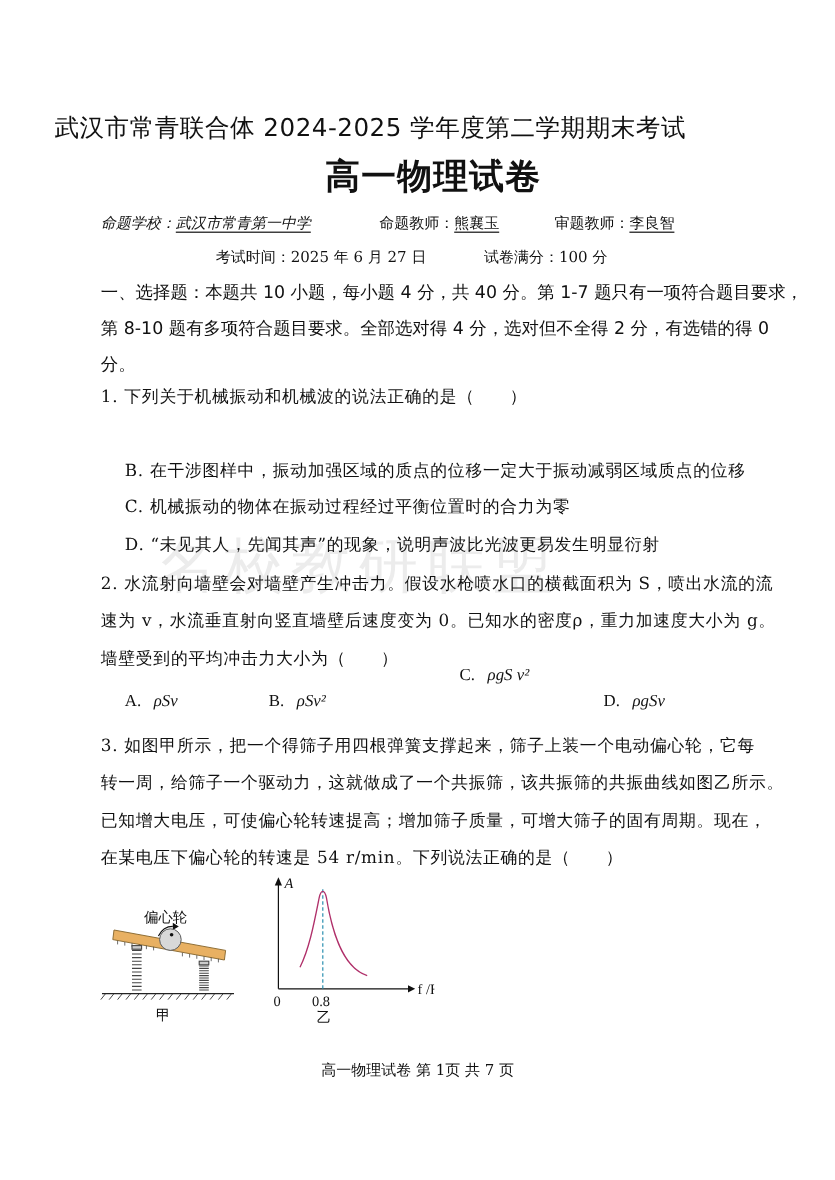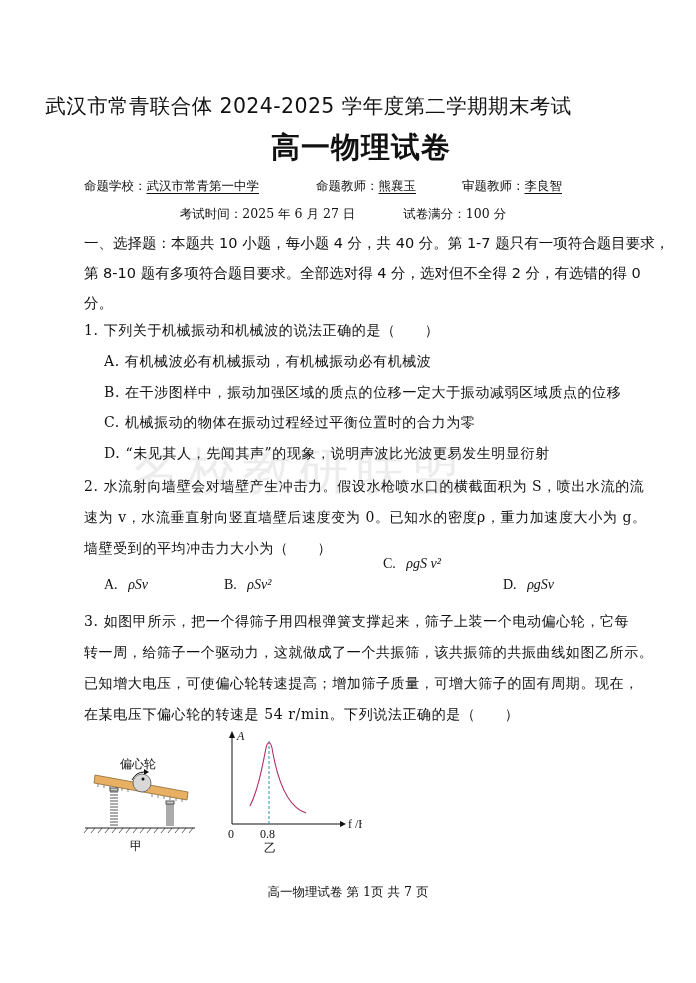--- a/index.html
+++ b/index.html
@@ -29,21 +29,21 @@
 </head>
 <body>
 
 <div class="page">
 
   <div class="abs watermark">名校教研联盟</div>
 
   <div class="abs title1">武汉市常青联合体 2024-2025 学年度第二学期期末考试</div>
   <div class="abs title2">高一物理试卷</div>
 
-  <div class="abs meta" style="left:84px;">
+  <div class="abs meta" style="left:84px;font-style:italic;">
     <span>命题学校：</span><u>武汉市常青第一中学</u>
   </div>
   <div class="abs meta" style="left:316px;">
     <span>命题教师：</span><u>熊襄玉</u>
   </div>
   <div class="abs meta" style="left:462px;">
     <span>审题教师：</span><u>李良智</u>
   </div>
   <div class="abs meta2">
     <span>考试时间：2025 年 6 月  27 日</span>
@@ -51,24 +51,20 @@
     <span>试卷满分：100 分</span>
   </div>
 
   <div class="abs sec" style="top:234px;">一、选择题：本题共 10 小题，每小题 4 分，共 40 分。第 1-7 题只有一项符合题目要求，</div>
   <div class="abs sec" style="top:264px;">第 8-10 题有多项符合题目要求。全部选对得 4 分，选对但不全得 2 分，有选错的得 0</div>
   <div class="abs sec" style="top:294px;">分。</div>
 
   <div class="abs q" style="top:322px;">
     <span>1.</span>
     <span>下列关于机械振动和机械波的说法正确的是（　　）</span>
-  </div>
-  <div class="abs opt" style="top:353px;">
-    <span>A.</span>
-    <span>有机械波必有机械振动，有机械振动必有机械波</span>
   </div>
   <div class="abs opt" style="top:384px;">
     <span>B.</span>
     <span>在干涉图样中，振动加强区域的质点的位移一定大于振动减弱区域质点的位移</span>
   </div>
   <div class="abs opt" style="top:414px;">
     <span>C.</span>
     <span>机械振动的物体在振动过程经过平衡位置时的合力为零</span>
   </div>
   <div class="abs opt" style="top:445px;">

